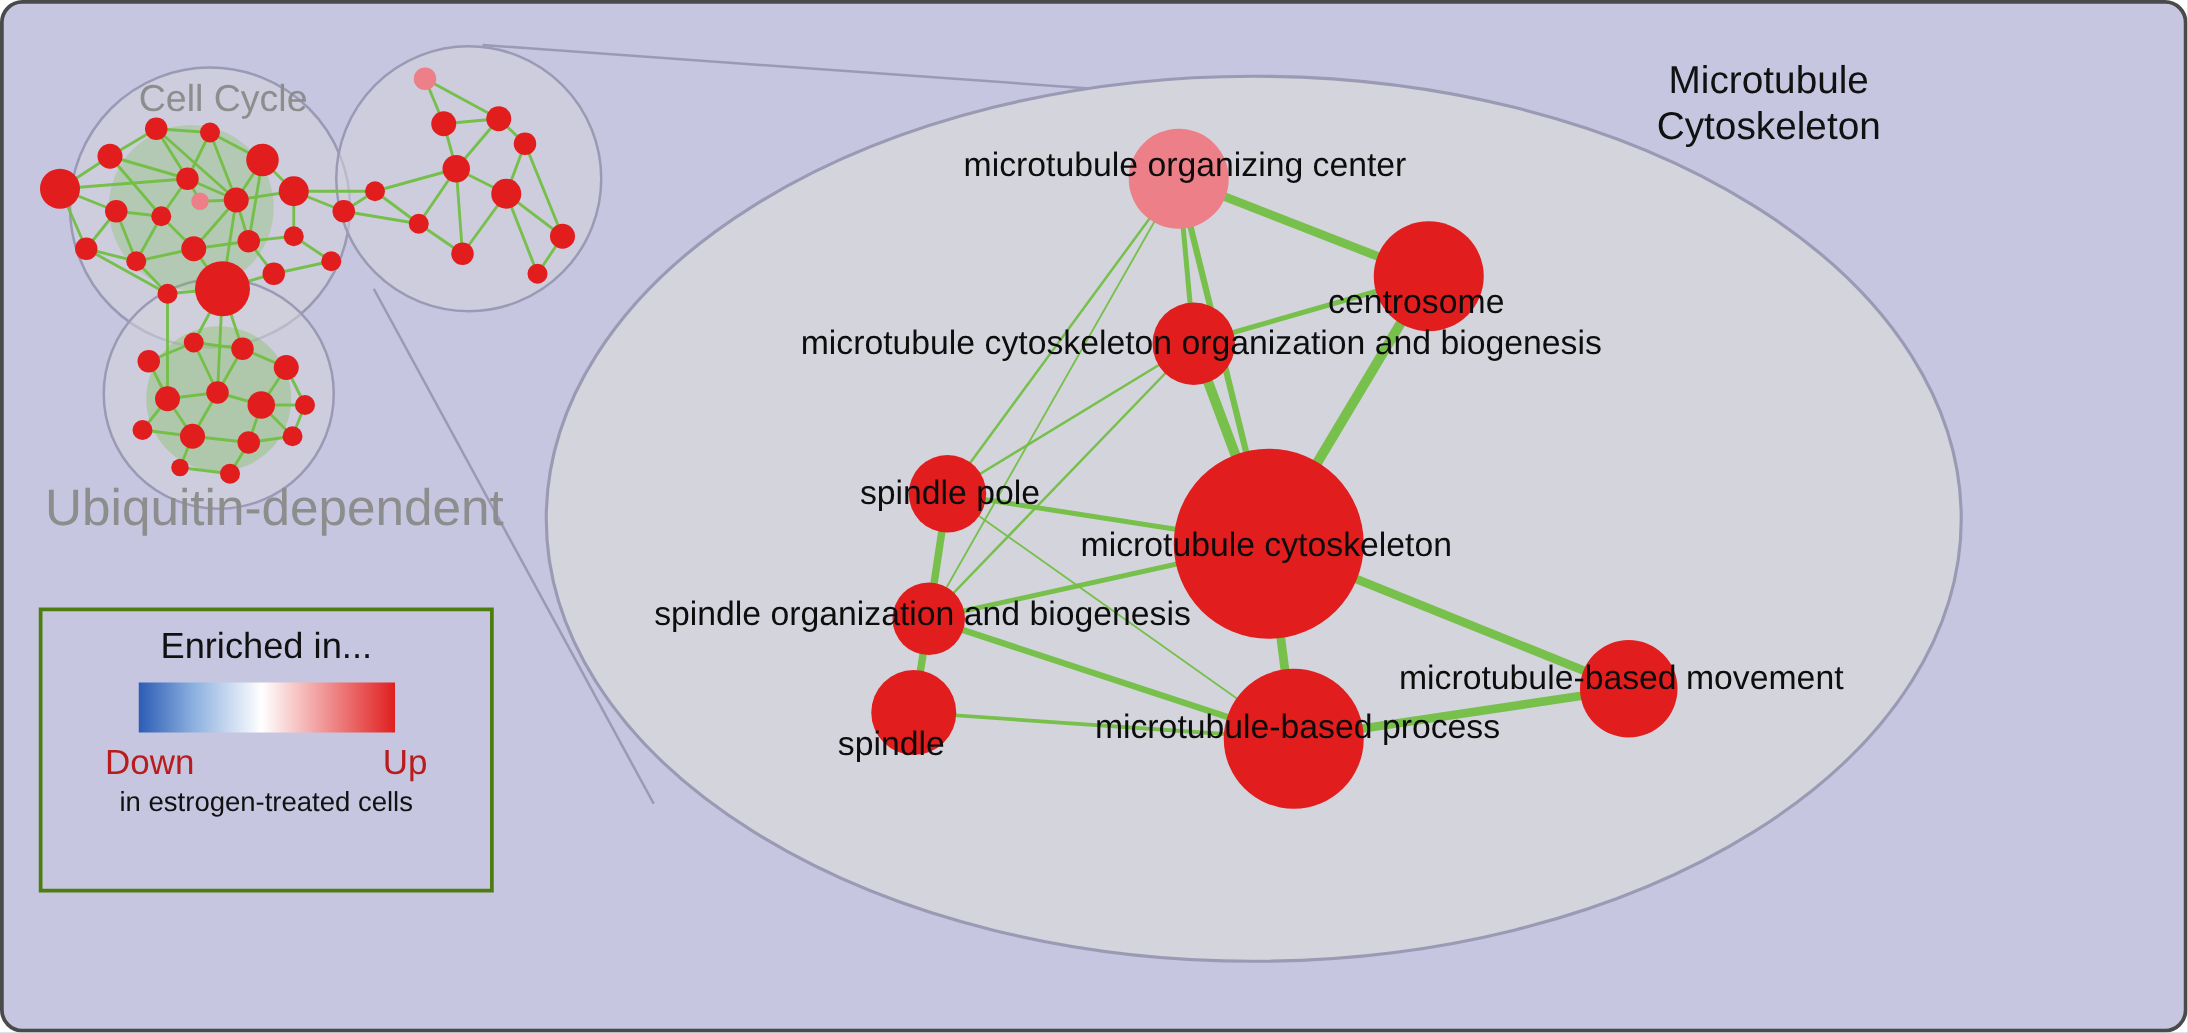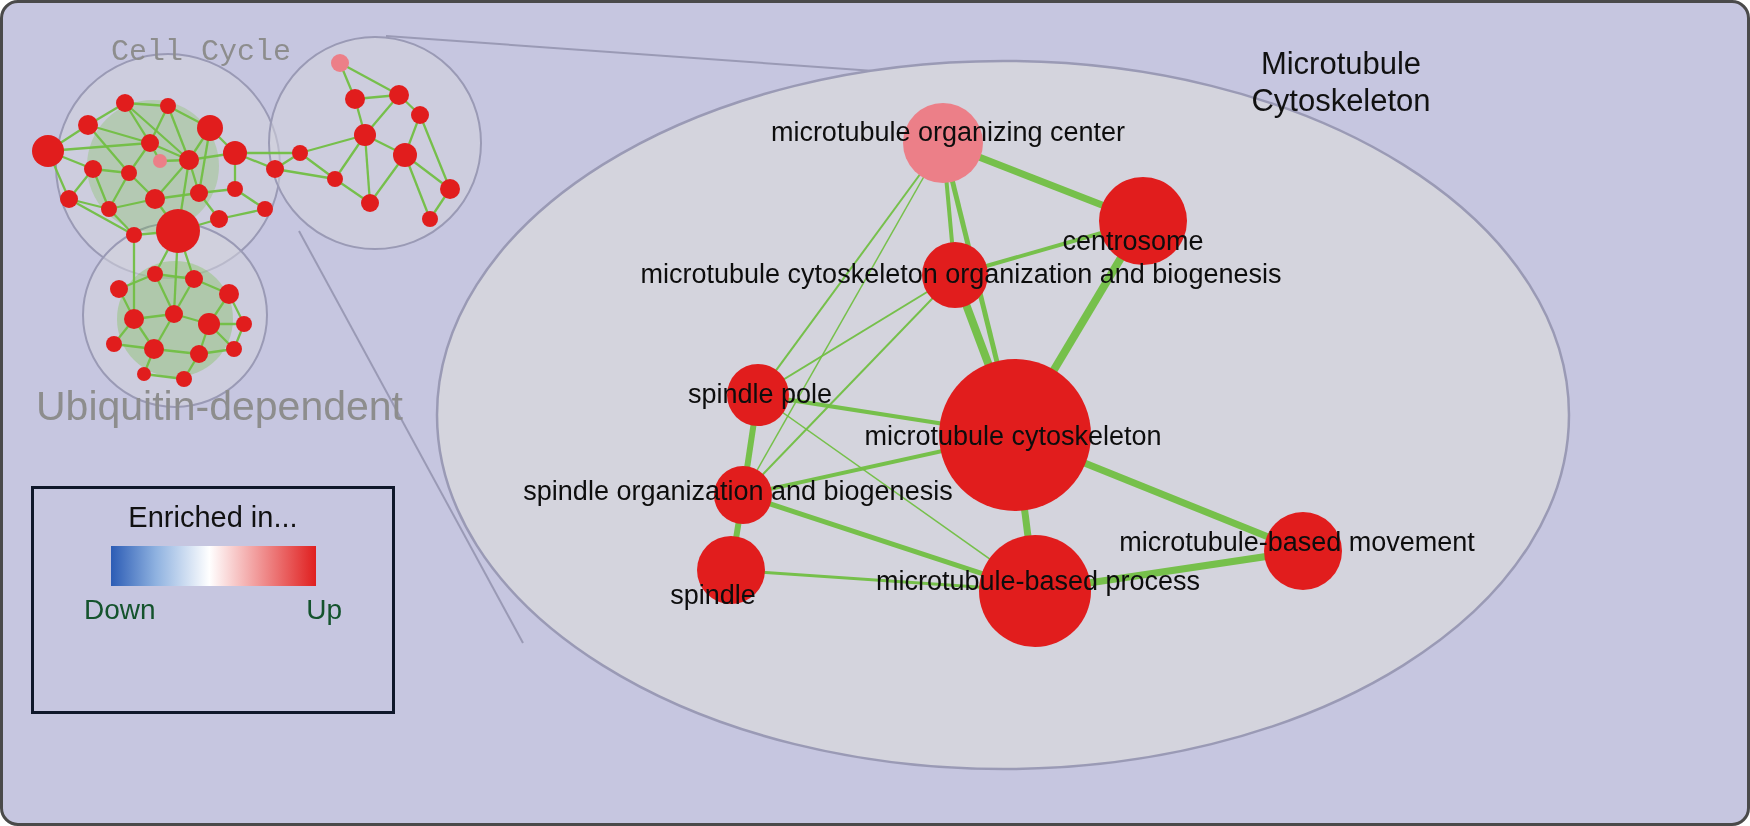--- a/index.html
+++ b/index.html
@@ -6,38 +6,38 @@
   body{
     width:1750px;height:826px;position:relative;background:#ffffff;
     font-family:"Liberation Sans",sans-serif;
   }
   .canvas{
     position:absolute;inset:0;width:1750px;height:826px;box-sizing:border-box;
     background:#c6c6e0;border:3px solid #4a4a4a;border-radius:18px;overflow:hidden;
   }
   svg#scene{position:absolute;left:0;top:0;}
   .cluster-label{position:absolute;color:#8d8d8d;}
-  #cell-cycle-label{left:108px;top:32px;font-size:30px;font-family:Liberation Mono, monospace;}
+  #cell-cycle-label{left:108px;top:60px;font-size:30px;}
   #ubiquitin-label{left:33px;top:378px;font-size:41px;line-height:1.25;}
   .figure-title{
-    position:absolute;left:1208px;top:42px;width:260px;text-align:center;
+    position:absolute;left:1282px;top:42px;width:260px;text-align:center;
     color:#111;font-size:31px;line-height:1.2;
   }
   .legend{
     position:absolute;left:28px;top:483px;width:364px;height:228px;box-sizing:border-box;
-    border:3px solid #0f172a;text-align:center;padding-top:12px;
+    border:3px solid #4d7c0f;text-align:center;padding-top:12px;
   }
   .legend-title{font-size:29px;color:#111;}
   .legend-gradient{
     width:205px;height:40px;margin:12px auto 8px;
     background:linear-gradient(to right,#2c5cb5 0%,#8fb2e0 22%,#ffffff 48%,#f2a0a0 70%,#e01f1f 100%);
   }
   .legend-ends{
     width:258px;margin:0 auto;display:flex;justify-content:space-between;
-    font-size:28px;color:#14532d;
+    font-size:28px;color:#b91c1c;
   }
   .legend-caption{font-size:22px;color:#111;margin-top:3px;}
   .node-label{font-size:27px;fill:#0d0d0d;font-family:"Liberation Sans",sans-serif;}
 </style>
 </head>
 <body>
 
 <div class="canvas">
 
   <svg id="scene" width="1750" height="826" viewBox="0 0 1750 826">
@@ -237,15 +237,16 @@
     <div>Cytoskeleton</div>
   </div>
 
   <div class="legend">
     <div class="legend-title">Enriched in...</div>
     <div class="legend-gradient"></div>
     <div class="legend-ends">
       <span>Down</span>
       <span>Up</span>
     </div>
+    <div class="legend-caption">in estrogen-treated cells</div>
   </div>
 
 </div>
 
 </body></html>

